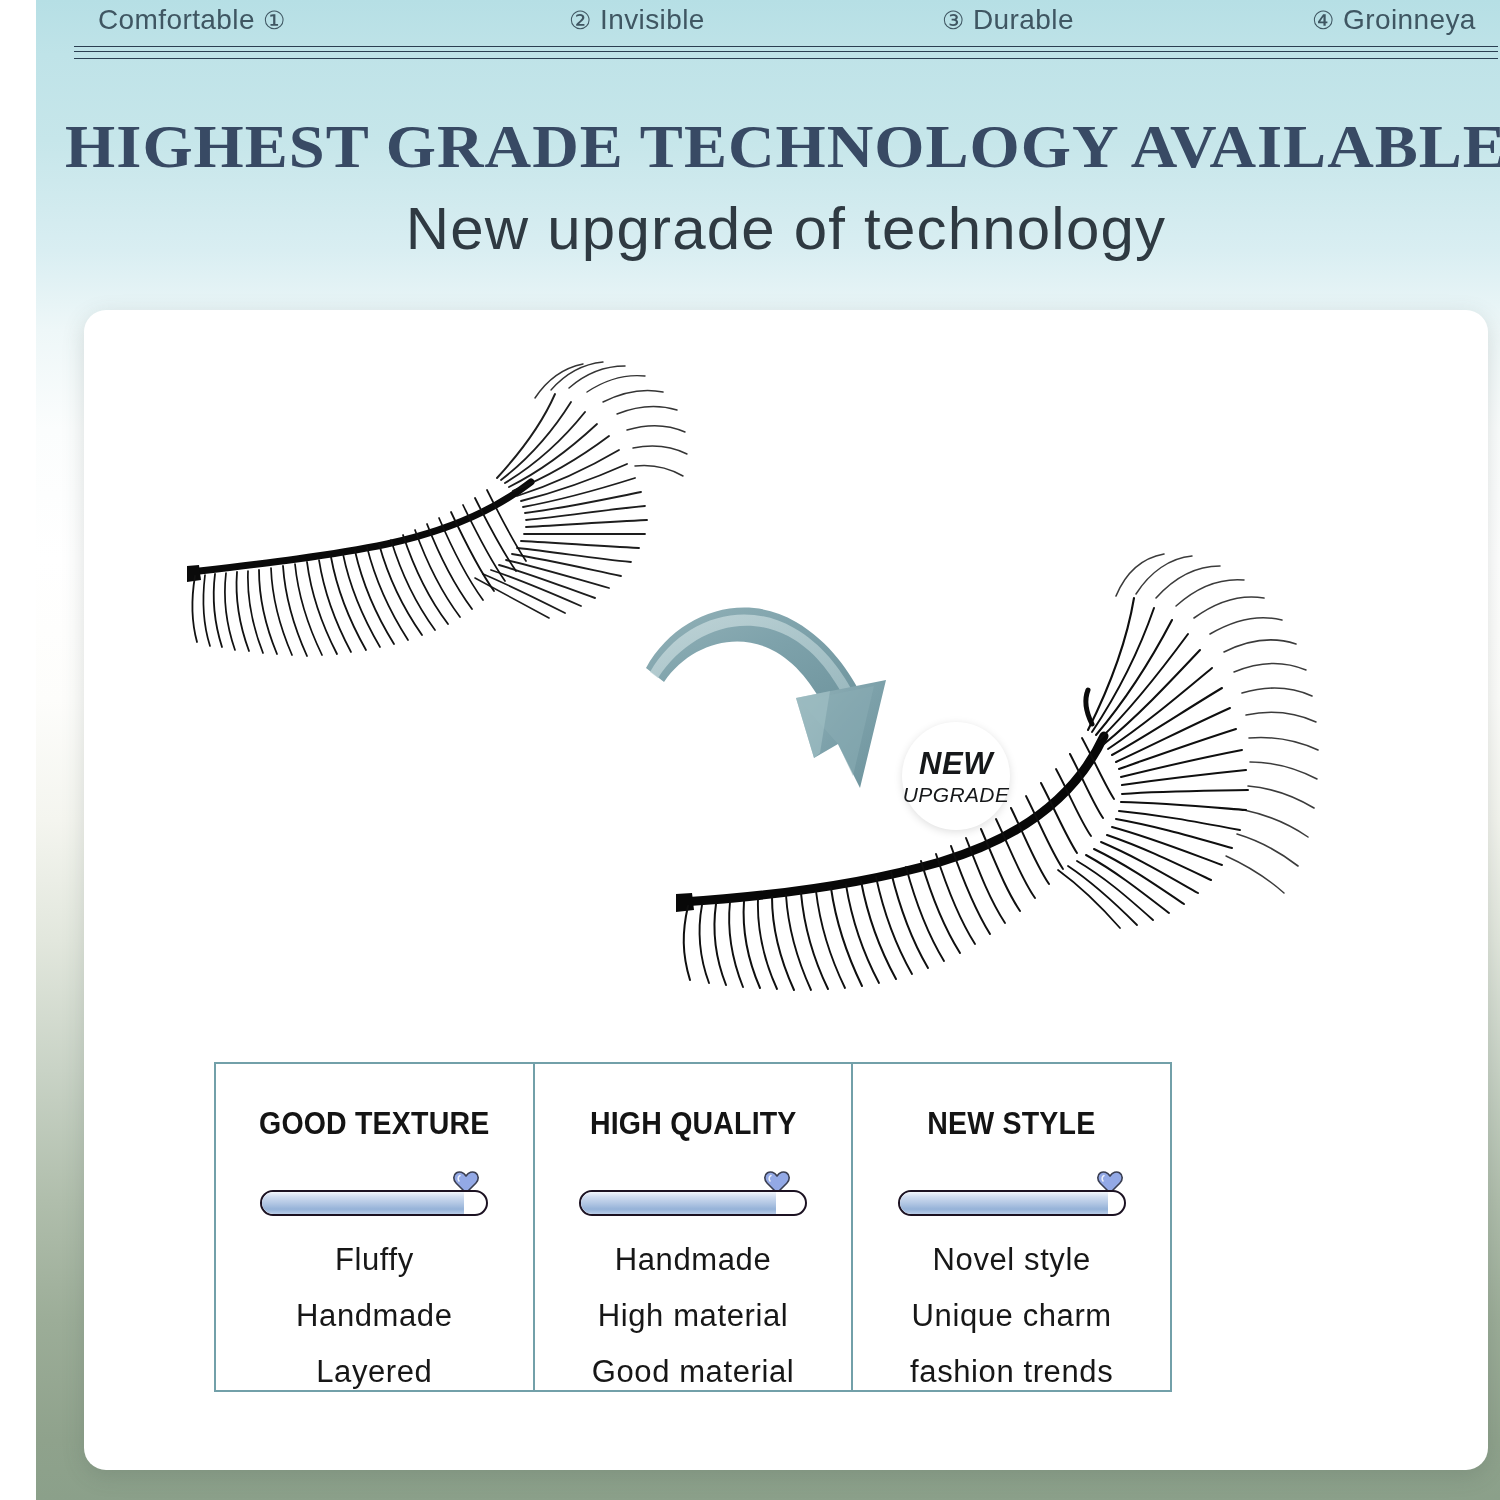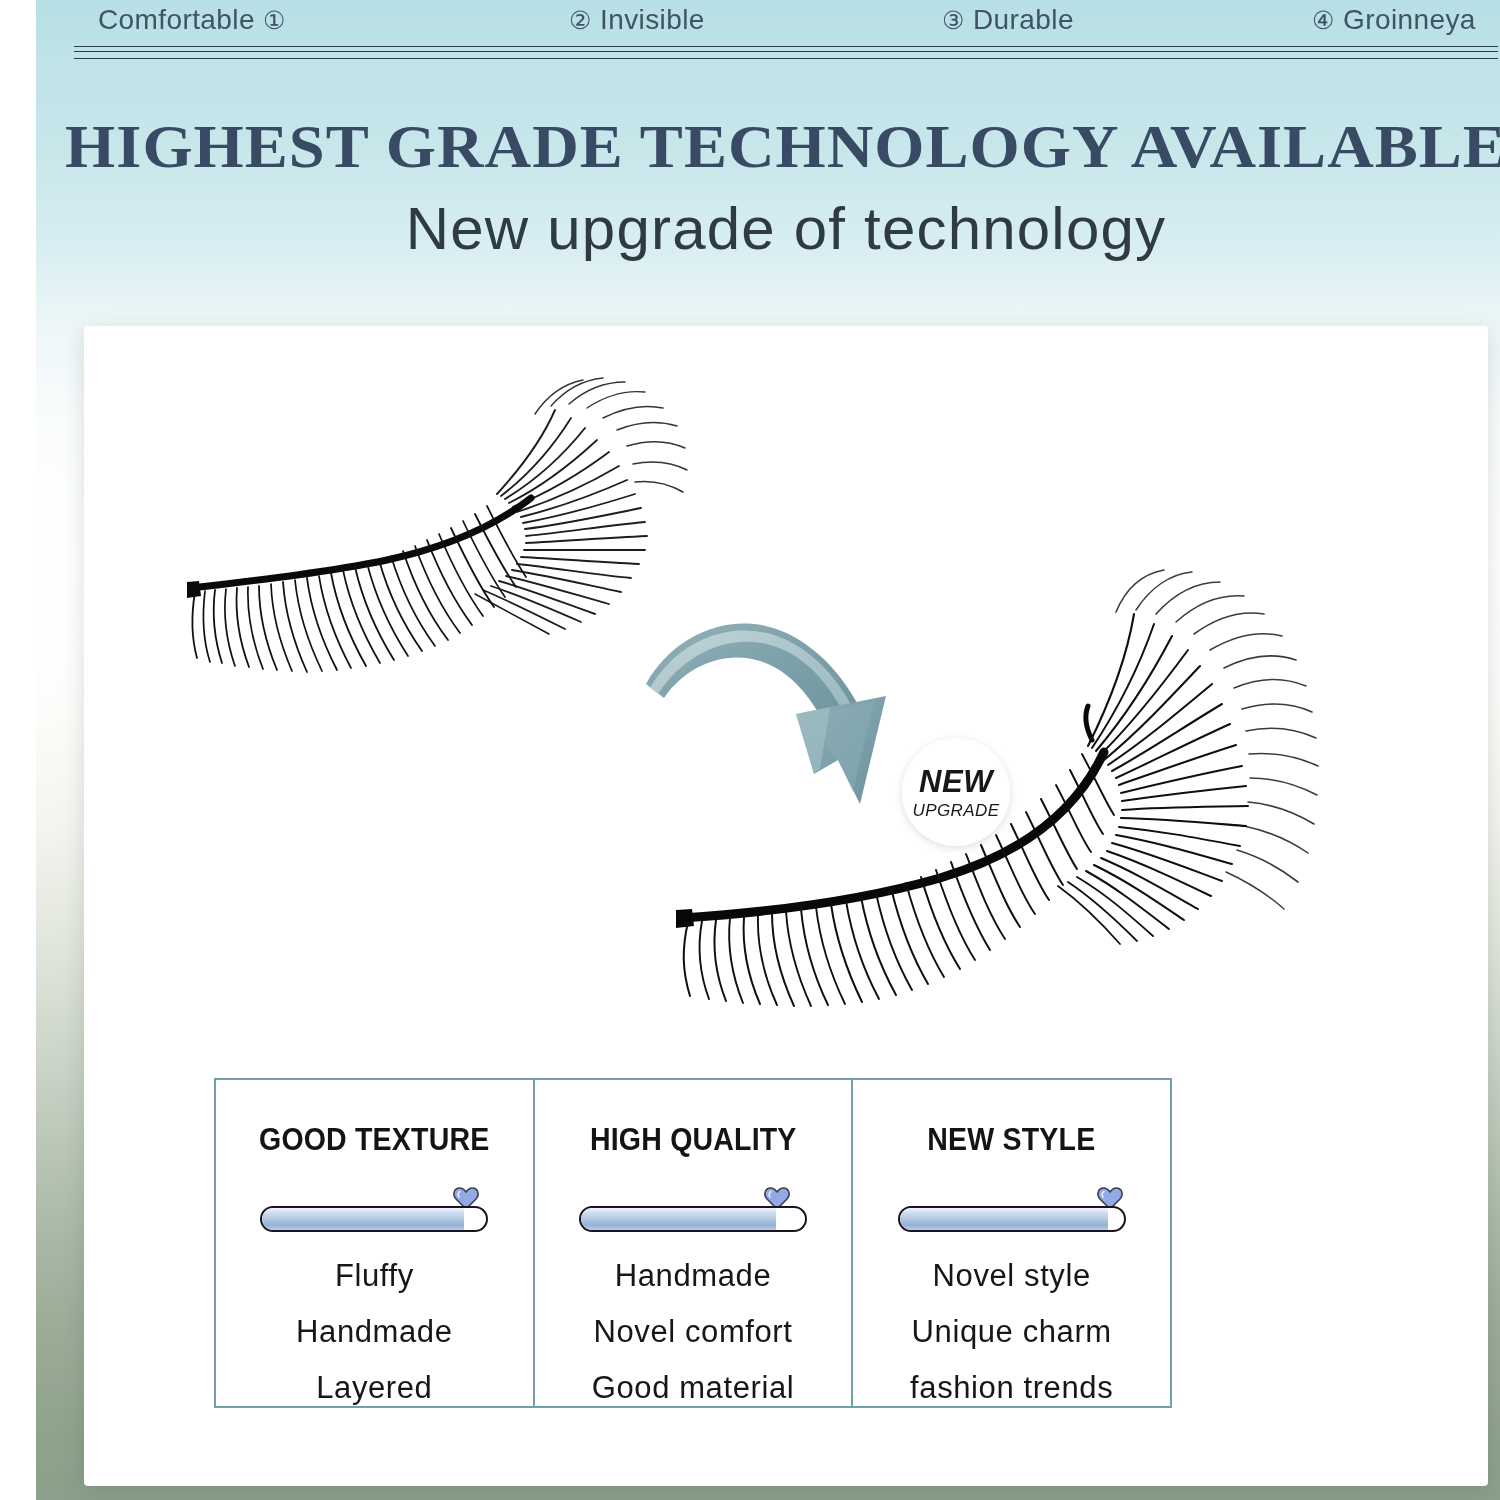--- a/index.html
+++ b/index.html
@@ -109,25 +109,25 @@
     font-weight: 300;
     color: #2f3a42;
     letter-spacing: 1.2px;
     white-space: nowrap;
   }
 
   
   #card {
     position: absolute;
     left: 48px;
-    top: 326px;
+    top: 310px;
     width: 1404px;
     height: 1160px;
     background: #ffffff;
-    border-radius: 4px;
+    border-radius: 22px;
     box-shadow: 0 6px 22px rgba(60,80,70,0.18);
     overflow: hidden;
     text-decoration: underline;
   }
 
   
   .lash {
     position: absolute;
   }
   #lash-before { left: 95px; top: 40px; width: 520px; height: 330px; }
@@ -163,21 +163,21 @@
     font-size: 31px;
     font-weight: bold;
     font-style: italic;
     color: #16181a;
     letter-spacing: 0.5px;
     line-height: 1;
   }
   #badge-upgrade {
     margin-top: 5px;
     font-family: "Liberation Sans", sans-serif;
-    font-size: 17px;
+    font-size: 21px;
     font-style: italic;
     font-weight: 500;
     color: #16181a;
     letter-spacing: 0.4px;
     line-height: 1;
   }
 
   
   #feature-table {
     position: absolute;
@@ -518,21 +518,21 @@
           <svg class="heart" id="heart-1" viewBox="0 0 26 24" style="left: calc(87% - 13px);">
             <path d="M13,23 L3,13 C0,10 0,5 3.5,2.8 C6.5,1 10.5,2.2 13,6 C15.5,2.2 19.5,1 22.5,2.8 C26,5 26,10 23,13 Z" fill="#93a9e6" stroke="#3b3f52" stroke-width="1.6" stroke-linejoin="round"></path>
             <path d="M7,5.5 C5,6.5 4.5,9 6,11" stroke="#ffffff" stroke-width="1.6" fill="none" opacity="0.8" stroke-linecap="round"></path>
           </svg>
           <div class="bar-track">
             <div class="bar-fill" id="fill-1" style="width: 87%;"></div>
           </div>
         </div>
         <div class="feat-lines">
           <div class="feat-line">Handmade</div>
-          <div class="feat-line">Novel comfort</div>
+          <div class="feat-line">High material</div>
           <div class="feat-line">Good material</div>
         </div>
       </div>
 
       <div class="feature-col">
         <div class="feat-title">NEW STYLE</div>
         <div class="bar-wrap">
           <svg class="heart" id="heart-2" viewBox="0 0 26 24" style="left: calc(93% - 13px);">
             <path d="M13,23 L3,13 C0,10 0,5 3.5,2.8 C6.5,1 10.5,2.2 13,6 C15.5,2.2 19.5,1 22.5,2.8 C26,5 26,10 23,13 Z" fill="#93a9e6" stroke="#3b3f52" stroke-width="1.6" stroke-linejoin="round"></path>
             <path d="M7,5.5 C5,6.5 4.5,9 6,11" stroke="#ffffff" stroke-width="1.6" fill="none" opacity="0.8" stroke-linecap="round"></path>

